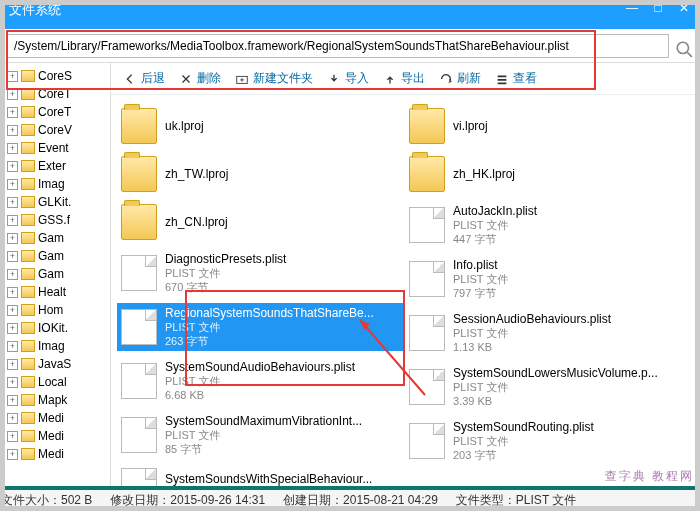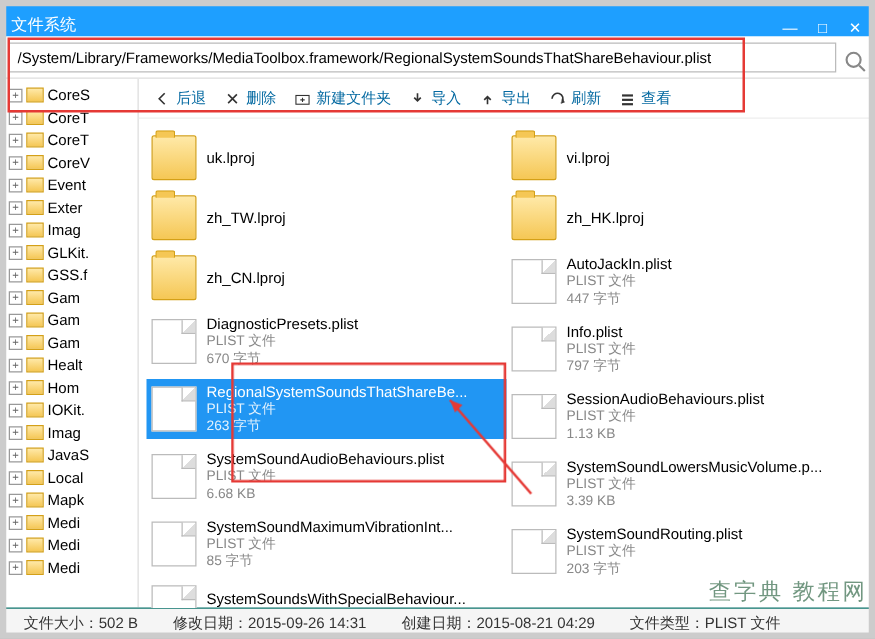--- a/index.html
+++ b/index.html
@@ -1,18 +1,18 @@
 <!DOCTYPE html>
 <html><head>
 <meta charset="utf-8">
 <style>
 *{margin:0;padding:0;box-sizing:border-box;font-family:"Microsoft YaHei",sans-serif;font-size:12px}
 body{background:#fff;width:700px;height:511px;overflow:hidden;position:relative}
 .window{width:700px;height:511px;border:1px solid #888;display:flex;flex-direction:column}
-.titlebar{background:#1e9fff;color:#fff;height:28px;display:flex;align-items:flex-end;padding:0 8px;justify-content:space-between}
+.titlebar{background:#1e9fff;color:#fff;height:28px;display:flex;align-items:flex-start;padding:0 8px;justify-content:space-between}
 .titlebar .title{font-size:13px}
 .titlebar .wbtns{display:flex;gap:12px}
 .titlebar .wbtn{width:14px;height:14px;color:#fff;cursor:pointer;text-align:center;line-height:14px}
 .pathbar{height:34px;display:flex;align-items:flex-end;padding:4px 6px;gap:6px;border-bottom:1px solid #ddd}
 .pathbar input{flex:1;height:24px;border:1px solid #bbb;padding:0 6px;font-size:12px}
 .pathbar .search{width:18px;height:18px;color:#888}
 .main{flex:1;display:flex;overflow:hidden}
 .tree{width:110px;border-right:1px solid #ddd;overflow:hidden;padding-top:4px;background:#fff}
 .tree-item{display:flex;align-items:center;height:18px;padding-left:6px;white-space:nowrap;overflow:hidden;cursor:pointer}
 .tree-item .exp{width:11px;height:11px;border:1px solid #999;font-size:9px;line-height:9px;text-align:center;margin-right:3px;color:#666}
@@ -28,24 +28,24 @@
 .item.sel{background:#2196f3;color:#fff}
 .item.sel .meta{color:#e3f2fd}
 .ficon{width:36px;height:36px;flex-shrink:0}
 .folder-icon{background:linear-gradient(#ffe9a8,#f5c755);border:1px solid #d4a017;border-radius:2px;position:relative}
 .folder-icon::before{content:"";position:absolute;top:-5px;left:2px;width:14px;height:5px;background:#f5c755;border:1px solid #d4a017;border-bottom:none;border-radius:2px 2px 0 0}
 .file-icon{background:#fff;border:1px solid #bbb;position:relative}
 .file-icon::after{content:"";position:absolute;top:0;right:0;width:10px;height:10px;background:linear-gradient(135deg,#fff 50%,#ddd 50%);border-left:1px solid #bbb;border-bottom:1px solid #bbb}
 .info{flex:1;overflow:hidden}
 .name{white-space:nowrap;overflow:hidden;text-overflow:ellipsis}
 .meta{color:#888;font-size:11px;line-height:14px}
-.statusbar{height:24px;border-top:1px solid #0f766e;display:flex;align-items:center;padding:0 18px;gap:28px;background:#f5f5f5;font-size:12px;color:#333}
+.statusbar{height:24px;border-top:4px solid #0f766e;display:flex;align-items:center;padding:0 0;gap:18px;background:#f5f5f5;font-size:12px;color:#333}
 .redbox1{position:absolute;border:2px solid #e53935;pointer-events:none}
 .arrow{position:absolute;pointer-events:none}
-.watermark{position:absolute;right:6px;bottom:26px;color:#14532d;font-size:18px;letter-spacing:2px;opacity:.6}
+.watermark{position:absolute;right:6px;bottom:26px;color:#701a75;font-size:12px;letter-spacing:2px;opacity:.6}
 .outer-border{position:absolute;inset:0;border:5px solid #ccc;pointer-events:none}
 </style>
 </head>
 <body>
 
 <div class="window">
   <div class="titlebar">
     <span class="title">文件系统</span>
     <div class="wbtns">
       <span class="wbtn">—</span>

